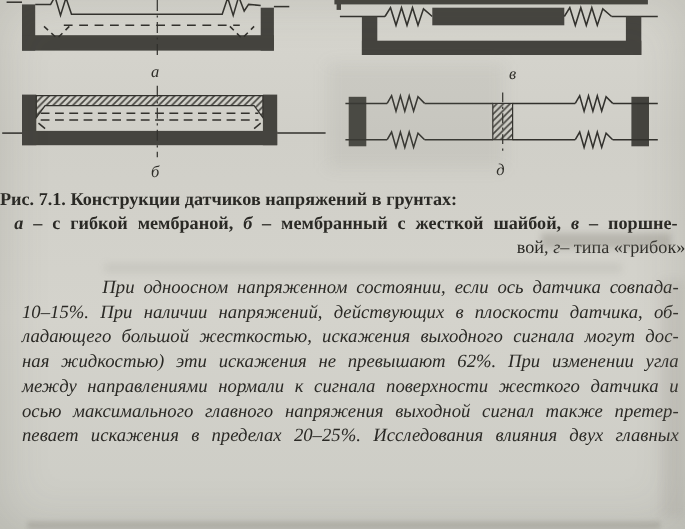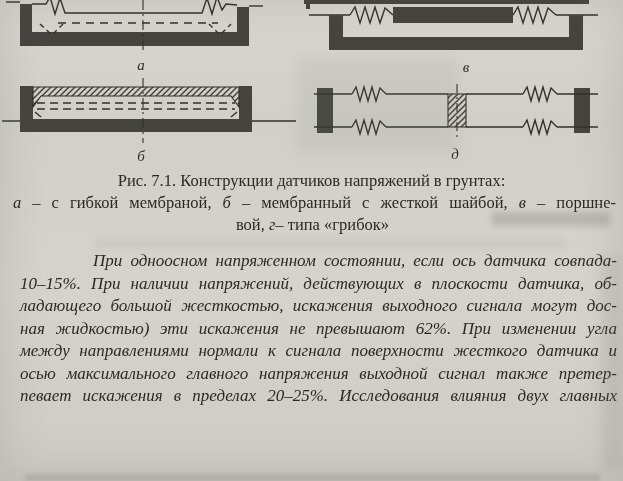--- a/index.html
+++ b/index.html
@@ -11,23 +11,23 @@
     font-family:"Liberation Serif", serif;
     color:#2a2925;
   }
   .page::after{
     content:"";position:absolute;inset:0;pointer-events:none;
     box-shadow:inset 0 0 45px rgba(90,88,78,.18);
   }
   .fig-svg{position:absolute;left:0;top:0;}
   .figlabel{font:italic 15px "Liberation Serif", serif;fill:#2f2e29;}
   .cap{position:absolute;left:0;right:0;font-size:16.5px;line-height:21px;}
-  .cap1{top:170px;text-align:center;}
-  .cap2{top:192px;padding:0 7px 0 13px;text-align:justify;text-align-last:justify;}
-  .cap3{top:214px;padding-left:2px;text-align:center;}
+  .cap1{top:170px;text-align:left;font-weight:bold;}
+  .cap2{top:192px;padding:0 7px 0 13px;text-align:justify;text-align-last:justify;font-weight:bold;}
+  .cap3{top:214px;padding-left:2px;text-align:right;}
   .cap i{font-style:italic;}
   .bodytext{position:absolute;left:18px;right:0;top:250px;padding:0 6px 0 2px;font-style:italic;}
   .bl{
     height:22.5px;line-height:22.5px;font-size:17px;
     text-align:justify;text-align-last:justify;
     white-space:normal;overflow:visible;
   }
   .bl.first{padding-left:73px;}
   .bl sub{font-size:11px;line-height:0;position:relative;bottom:-3px;}
   .smudge{position:absolute;pointer-events:none;}

